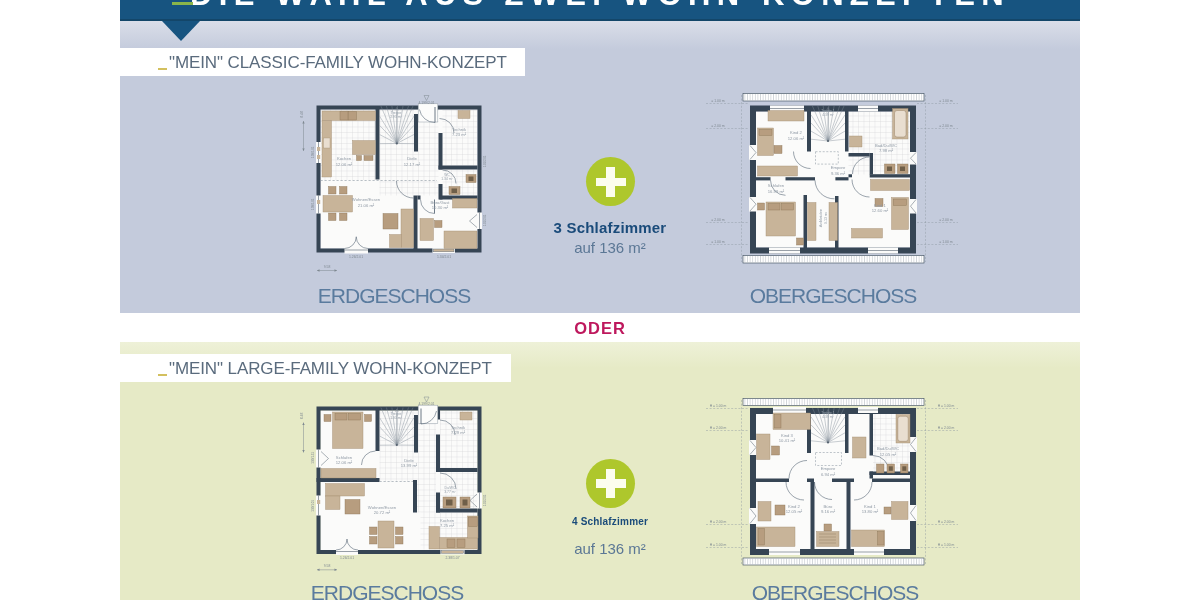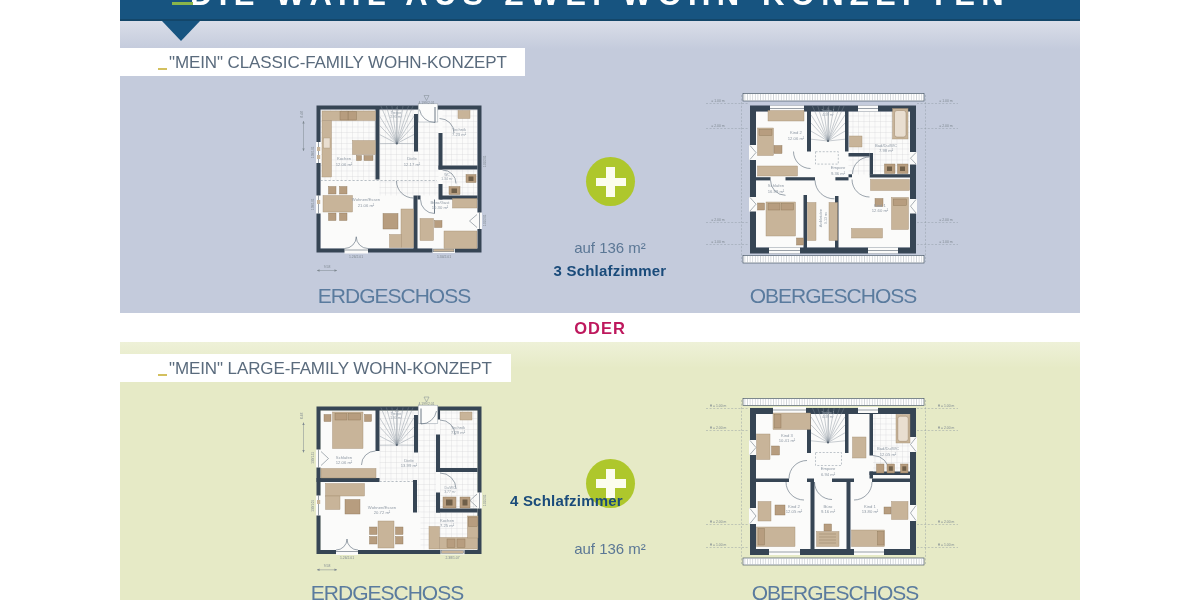--- a/index.html
+++ b/index.html
@@ -24,42 +24,42 @@
 <div class="abs" style="left:120px;top:47.5px;width:405px;height:28px;background:#ffffff;"></div>
 
 <div class="abs" style="left:158px;top:67.5px;width:9px;height:2.4px;background:#d3c05e;"></div>
 
 <div class="abs" style="left:169px;top:47.5px;width:356px;height:28px;line-height:29px;font-size:17px;color:#5a6b7d;letter-spacing:-0.1px;white-space:nowrap;">"MEIN" CLASSIC-FAMILY WOHN-KONZEPT</div>
 
 <div class="abs" style="left:586px;top:157px;width:49px;height:49px;border-radius:50%;background:#aec72c;"></div>
 <div class="abs" style="left:596px;top:177.7px;width:29.5px;height:8.6px;background:#fcfdee;"></div>
 <div class="abs" style="left:606.4px;top:167.3px;width:8.6px;height:29.5px;background:#fcfdee;"></div>
 
-<div class="abs" style="left:510px;top:219px;width:200px;text-align:center;font-size:15px;font-weight:bold;color:#1a4b7a;letter-spacing:0.2px;margin-top:43px;">3 Schlafzimmer</div>
+<div class="abs" style="left:510px;top:219px;width:200px;text-align:center;font-size:15px;font-weight:bold;color:#1a4b7a;letter-spacing:0.2px;">3 Schlafzimmer</div>
 <div class="abs" style="left:510px;top:238.5px;width:200px;text-align:center;font-size:15px;color:#5b7795;">auf 136 m²</div>
 
 <div class="abs" style="left:294px;top:283.5px;width:200px;text-align:center;font-size:21px;color:#5a7b9e;letter-spacing:-1px;">ERDGESCHOSS</div>
 
 <div class="abs" style="left:733px;top:283.5px;width:200px;text-align:center;font-size:21px;color:#5a7b9e;letter-spacing:-1px;">OBERGESCHOSS</div>
 
 <div class="abs" style="left:120px;top:319px;width:960px;text-align:center;font-size:16.5px;font-weight:bold;color:#be185d;letter-spacing:1px;">ODER</div>
 
 <div class="abs" style="left:120px;top:341.5px;width:960px;height:258.5px;background:linear-gradient(#eef1d8,#e6eac6 26px);"></div>
 
 <div class="abs" style="left:120px;top:353.5px;width:391px;height:28px;background:#ffffff;"></div>
 
 <div class="abs" style="left:158px;top:373.5px;width:9px;height:2.4px;background:#d3c05e;"></div>
 
 <div class="abs" style="left:169px;top:353.5px;width:342px;height:28px;line-height:29px;font-size:17px;color:#5a6b7d;letter-spacing:-0.1px;white-space:nowrap;">"MEIN" LARGE-FAMILY WOHN-KONZEPT</div>
 
 <div class="abs" style="left:586px;top:458.5px;width:49px;height:49px;border-radius:50%;background:#aec72c;"></div>
 <div class="abs" style="left:596px;top:479.2px;width:29.5px;height:8.6px;background:#fcfdee;"></div>
 <div class="abs" style="left:606.4px;top:468.8px;width:8.6px;height:29.5px;background:#fcfdee;"></div>
 
-<div class="abs" style="left:510px;top:492px;width:200px;text-align:left;font-size:15px;font-weight:bold;color:#1a4b7a;letter-spacing:0.2px;">4 Schlafzimmer</div>
+<div class="abs" style="left:510px;top:516px;width:200px;text-align:center;font-size:10px;font-weight:bold;color:#1a4b7a;letter-spacing:0.2px;">4 Schlafzimmer</div>
 <div class="abs" style="left:510px;top:540px;width:200px;text-align:center;font-size:15px;color:#5b7795;">auf 136 m²</div>
 
 <div class="abs" style="left:287px;top:580.5px;width:200px;text-align:center;font-size:21px;color:#5a7b9e;letter-spacing:-1px;">ERDGESCHOSS</div>
 
 <div class="abs" style="left:735px;top:580.5px;width:200px;text-align:center;font-size:21px;color:#5a7b9e;letter-spacing:-1px;">OBERGESCHOSS</div>
 
 <svg class="abs" style="left:0;top:0;" width="1200" height="600" viewBox="0 0 1200 600" font-family="Liberation Sans, sans-serif">
 <defs>
 <pattern id="tg" width="5.5" height="5.5" patternUnits="userSpaceOnUse">
  <path d="M5.5 0H0V5.5" fill="none" stroke="#cbcbce" stroke-width="0.55"></path>

